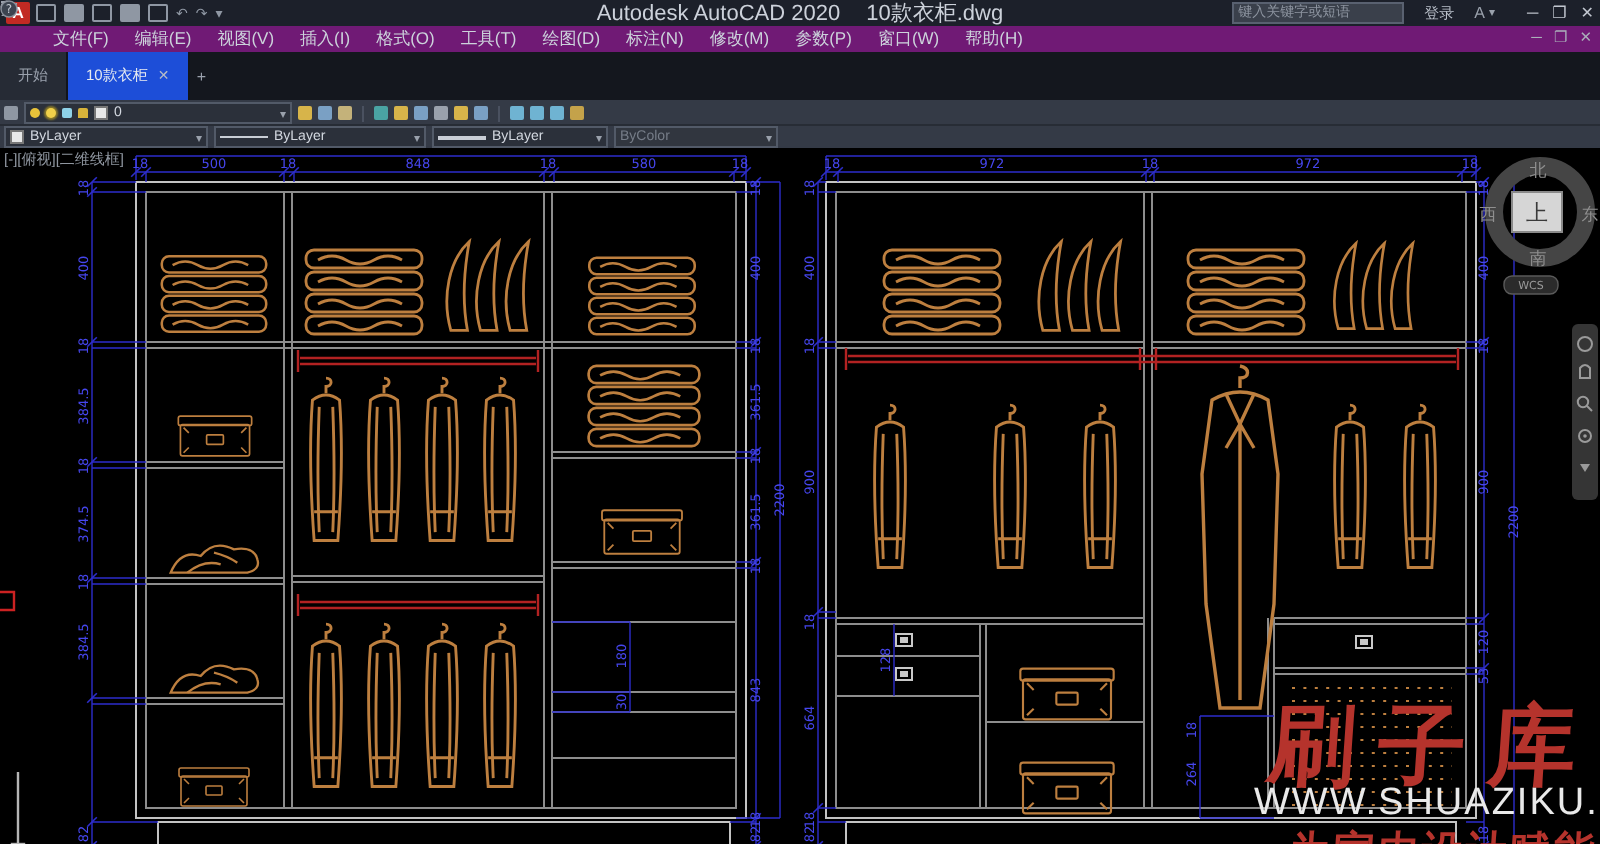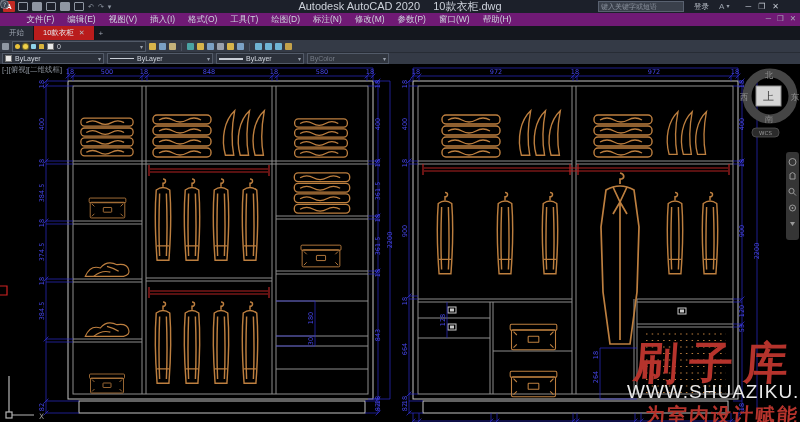--- a/index.html
+++ b/index.html
@@ -6,32 +6,32 @@
   body{width:800px;height:422px;overflow:hidden;background:#000;font-family:"Liberation Sans",sans-serif;-webkit-font-smoothing:antialiased}
   
   .titlebar{height:13px;background:#1c202a;display:flex;align-items:center;position:relative;color:#aeb4bf}
   .applogo{width:12px;height:11px;background:#c22a23;color:#fff;font-size:8px;font-weight:bold;text-align:center;line-height:11px;margin:0 3px;border-radius:1px}
   .qat{display:flex;align-items:center;gap:4px}
   .qicon{width:8px;height:7px;border:1px solid #8f97a3;border-radius:1px;display:inline-block}
   .qicon.solid{background:#8f97a3}
   .qarrow{font-size:7px;color:#8f97a3}
   .title-center{position:absolute;left:0;right:0;text-align:center;font-size:11px;color:#ccd1da;pointer-events:none}
   .title-center .doc{margin-left:10px}
-  .tb-right{margin-left:auto;display:flex;align-items:center;gap:5px;padding-right:21px}
+  .tb-right{margin-left:auto;display:flex;align-items:center;gap:5px;padding-right:3px}
   .searchbox{width:80px;height:9px;background:#3a404b;border:1px solid #596170;color:#cfd4dc;font-size:7px;padding:0 2px}
   .searchbox::placeholder{color:#8d94a0}
   .tbicon{display:flex;color:#9aa1ac;font-size:8px;gap:2px}
   .signin{font-size:7.5px;color:#b9bfc9}
   .winbtns{display:flex;gap:7px;font-size:8px;color:#c2c7d0;margin-left:6px}
   .menubar{height:13px;background:#701a75;display:flex;align-items:center;padding-left:20px;position:relative}
   .menu-item{font-size:8.5px;color:#ccd2db;padding:0 6.5px;white-space:nowrap}
   .docbtns{position:absolute;right:4px;top:1px;display:flex;gap:6px;font-size:7.5px;color:#aab0ba}
-  .tabrow{height:14px;background:#14171e;display:flex;align-items:stretch}
+  .tabrow{height:24px;background:#14171e;display:flex;align-items:stretch}
   .tab{font-size:7.5px;color:#9aa1ad;padding:0 9px;display:flex;align-items:center;background:#262b35;border-right:1px solid #11141a}
-  .tab.active{background:#b91c1c;color:#e8ebf0}
+  .tab.active{background:#1d4ed8;color:#e8ebf0}
   .tab .x{margin-left:5px;font-size:7px;color:#b6bcc6}
   .tab-add{width:12px;display:flex;align-items:center;justify-content:center;color:#9aa1ad;font-size:8px}
   .toolbar{height:11px;background:#343a46;border-top:1px solid #40475400;display:flex;align-items:center;padding-left:2px;gap:3px}
   .toolbar.second{border-top:1px solid #272c35}
   .dd{height:9px;background:#2b303a;border:1px solid #525a68;display:flex;align-items:center;font-size:7px;color:#d3d8e0;padding:0 2px;gap:3px}
   .dd .arrow{margin-left:auto;font-size:6px;color:#9aa1ac}
   .dd.disabled{color:#767d88;background:#31363f}
   .sw{display:inline-block}
   .sw-bulb{width:5px;height:5px;border-radius:50%;background:#e8c23a}
   .sw-sun{width:5px;height:5px;border-radius:50%;background:#f0d04a;box-shadow:0 0 1px 1px #8a7a2a}

